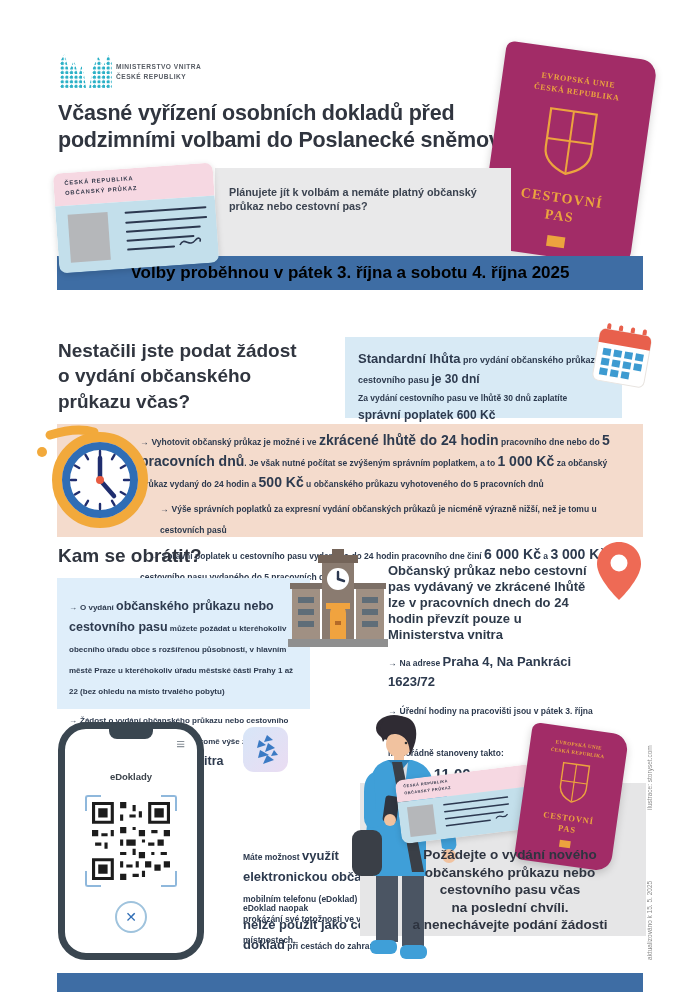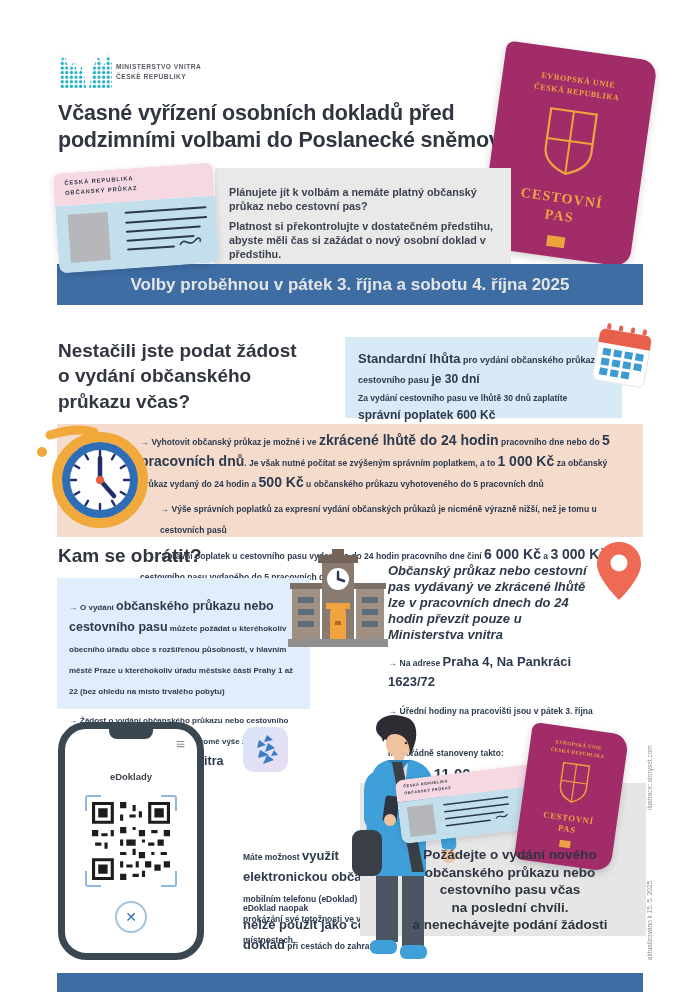--- a/index.html
+++ b/index.html
@@ -49,22 +49,22 @@
   .idc-sm .idc-head div{font-size:3.9px;font-weight:bold;letter-spacing:.5px;color:#33384a;line-height:1.7;}
   .idc-sm .idc-body{height:42px;}
   .idc-sm .photo{position:absolute;left:9px;top:6px;width:26px;height:30px;background:#b5b7ba;}
 
   
   .intro-box{left:215px;top:168px;width:296px;height:97px;background:#e9e9ea;z-index:1;
      padding:13px 14px;box-sizing:border-box;}
   .intro-box p{margin:4px 0 6px;font-size:10.8px;font-weight:bold;color:#3b4350;line-height:1.3;}
 
   
-  .banner{left:57px;top:264px;width:586px;height:41px;background:#3e6da4;display:flex;
-     align-items:center;justify-content:center;color:#e5e5e5;font-size:17px;font-weight:bold;z-index:2;}
+  .banner{left:57px;top:256px;width:586px;height:34px;background:#3e6da4;display:flex;
+     align-items:center;justify-content:center;color:#000000;font-size:17px;font-weight:bold;z-index:2;}
   .footer-bar{left:57px;top:973px;width:586px;height:19px;background:#3e6da4;}
 
   
   .dl-head{left:58px;top:338px;font-size:19px;font-weight:bold;color:#30353f;line-height:1.33;}
   .std-box{left:345px;top:337px;width:277px;height:81px;background:#d8eaf5;
      padding:11px 13px;box-sizing:border-box;color:#2d3a4e;}
   .t13{font-size:13px;font-weight:bold;}
   .t12{font-size:12px;font-weight:bold;}
   .t9{font-size:9px;font-weight:bold;}
   .t85{font-size:8.5px;font-weight:bold;}
@@ -82,21 +82,21 @@
 
   
   .where-head{left:58px;top:545px;font-size:19px;font-weight:bold;color:#30353f;}
   .where-box{left:57px;top:578px;width:253px;height:131px;background:#dfeefa;
      padding:12px 12px;box-sizing:border-box;line-height:1.32;color:#2d3a4e;}
   .where-box p{margin:4px 0 7px;}
   .t8{font-size:8px;font-weight:bold;}
   .t125{font-size:12.5px;font-weight:bold;}
   .hall-icon{left:286px;top:547px;z-index:2;}
   .where-right{left:388px;top:563px;width:212px;color:#2d3a4e;}
-  .where-right .wr-head{font-size:13px;font-weight:bold;line-height:1.24;color:#2e3a4a;font-style:italic;}
+  .where-right .wr-head{font-size:13px;font-weight:bold;line-height:1.24;color:#2e3a4a;}
   .where-right p{margin:7px 0 0;line-height:1.3;}
   .hours-big{font-size:15px;font-weight:bold;margin-top:3px;}
   .pin-icon{left:594px;top:540px;}
 
   
   .phone{left:58px;top:722px;width:146px;height:238px;border:7px solid #3a4650;border-radius:28px;
      background:#fff;box-sizing:border-box;z-index:2;}
   .notch{position:absolute;left:50%;top:-1px;transform:translateX(-50%);width:44px;height:11px;
      background:#3a4650;border-radius:0 0 8px 8px;}
   .burger{position:absolute;right:12px;top:6px;font-size:15px;color:#8a9299;}
@@ -140,21 +140,20 @@
     <div>ČESKÉ REPUBLIKY</div>
   </div>
 
   <div class="abs page-title">
     <div>Včasné vyřízení osobních dokladů před</div>
     <div>podzimními volbami do Poslanecké sněmovny</div>
   </div>
 
   <div class="abs intro-box">
     <p>Plánujete jít k volbám a nemáte platný občanský průkaz nebo cestovní pas?</p>
-    <p>Platnost si překontrolujte v dostatečném předstihu, abyste měli čas si zažádat o nový osobní doklad v předstihu.</p>
   </div>
 
   <div class="abs idc idc-top">
     <div class="idc-head">
       <div>ČESKÁ REPUBLIKA</div>
       <div>OBČANSKÝ PRŮKAZ</div>
     </div>
     <div class="idc-body">
       <div class="photo"></div>
       <svg width="160" height="67">

